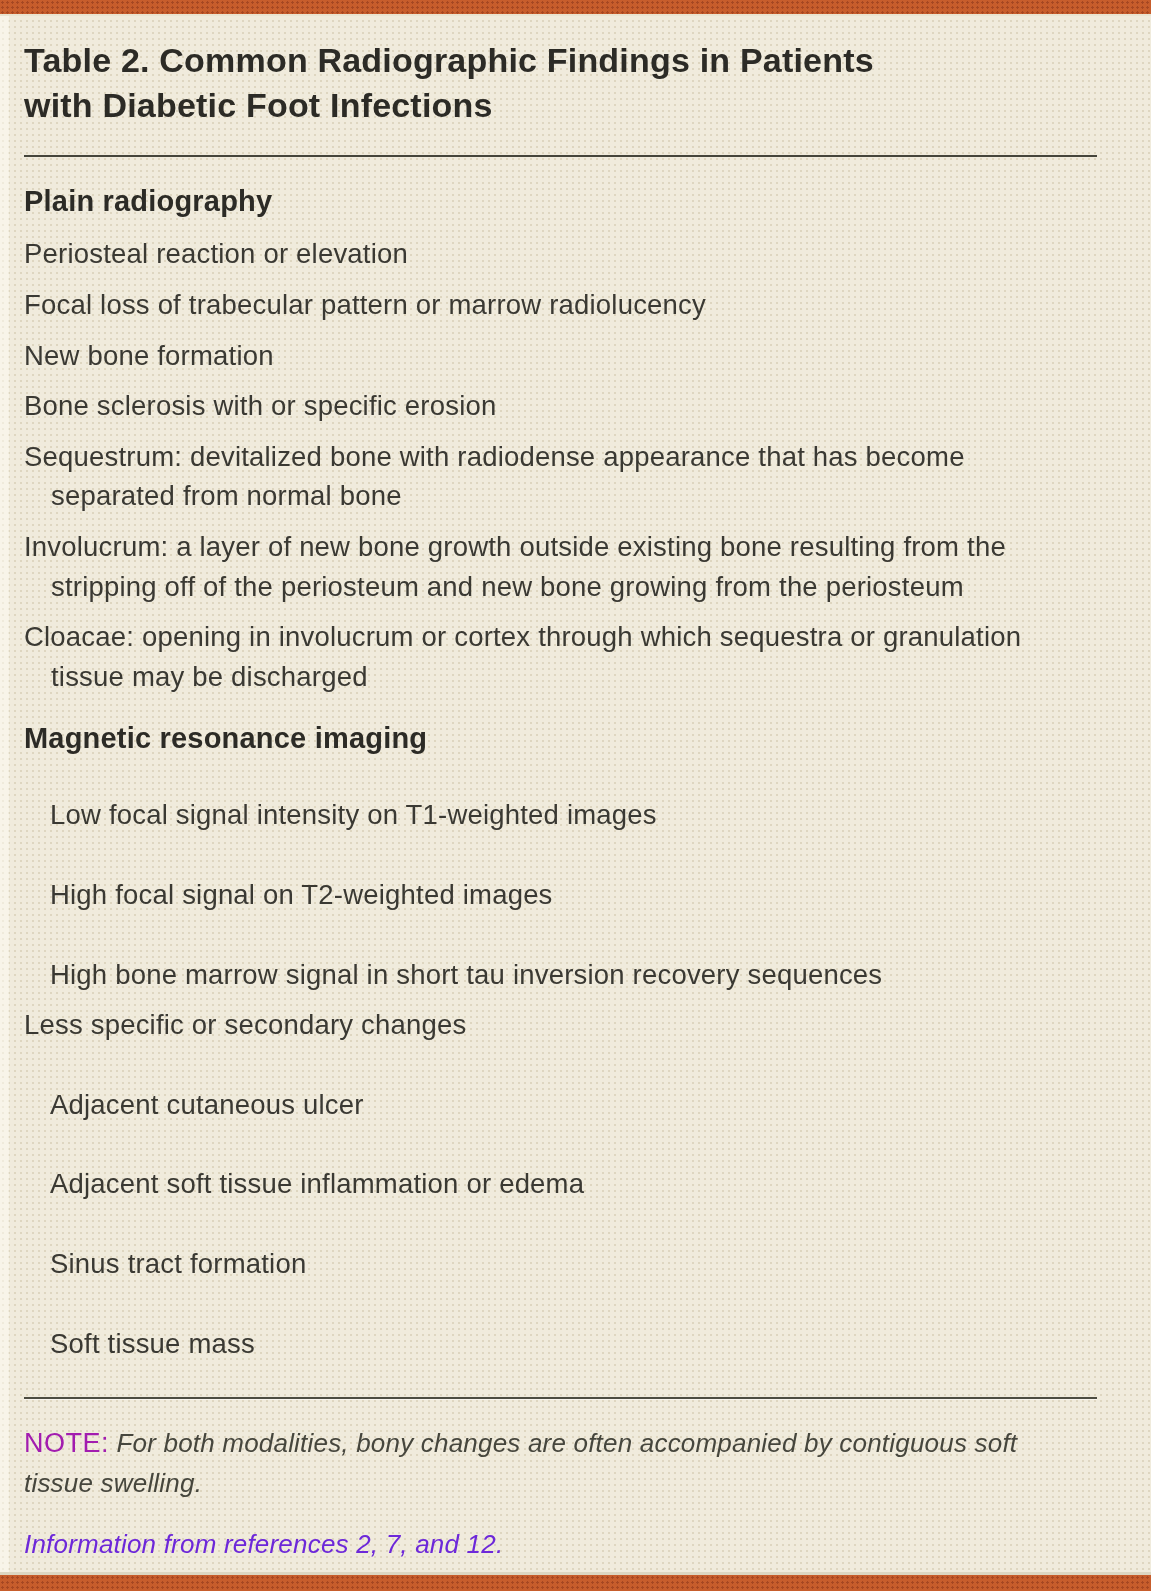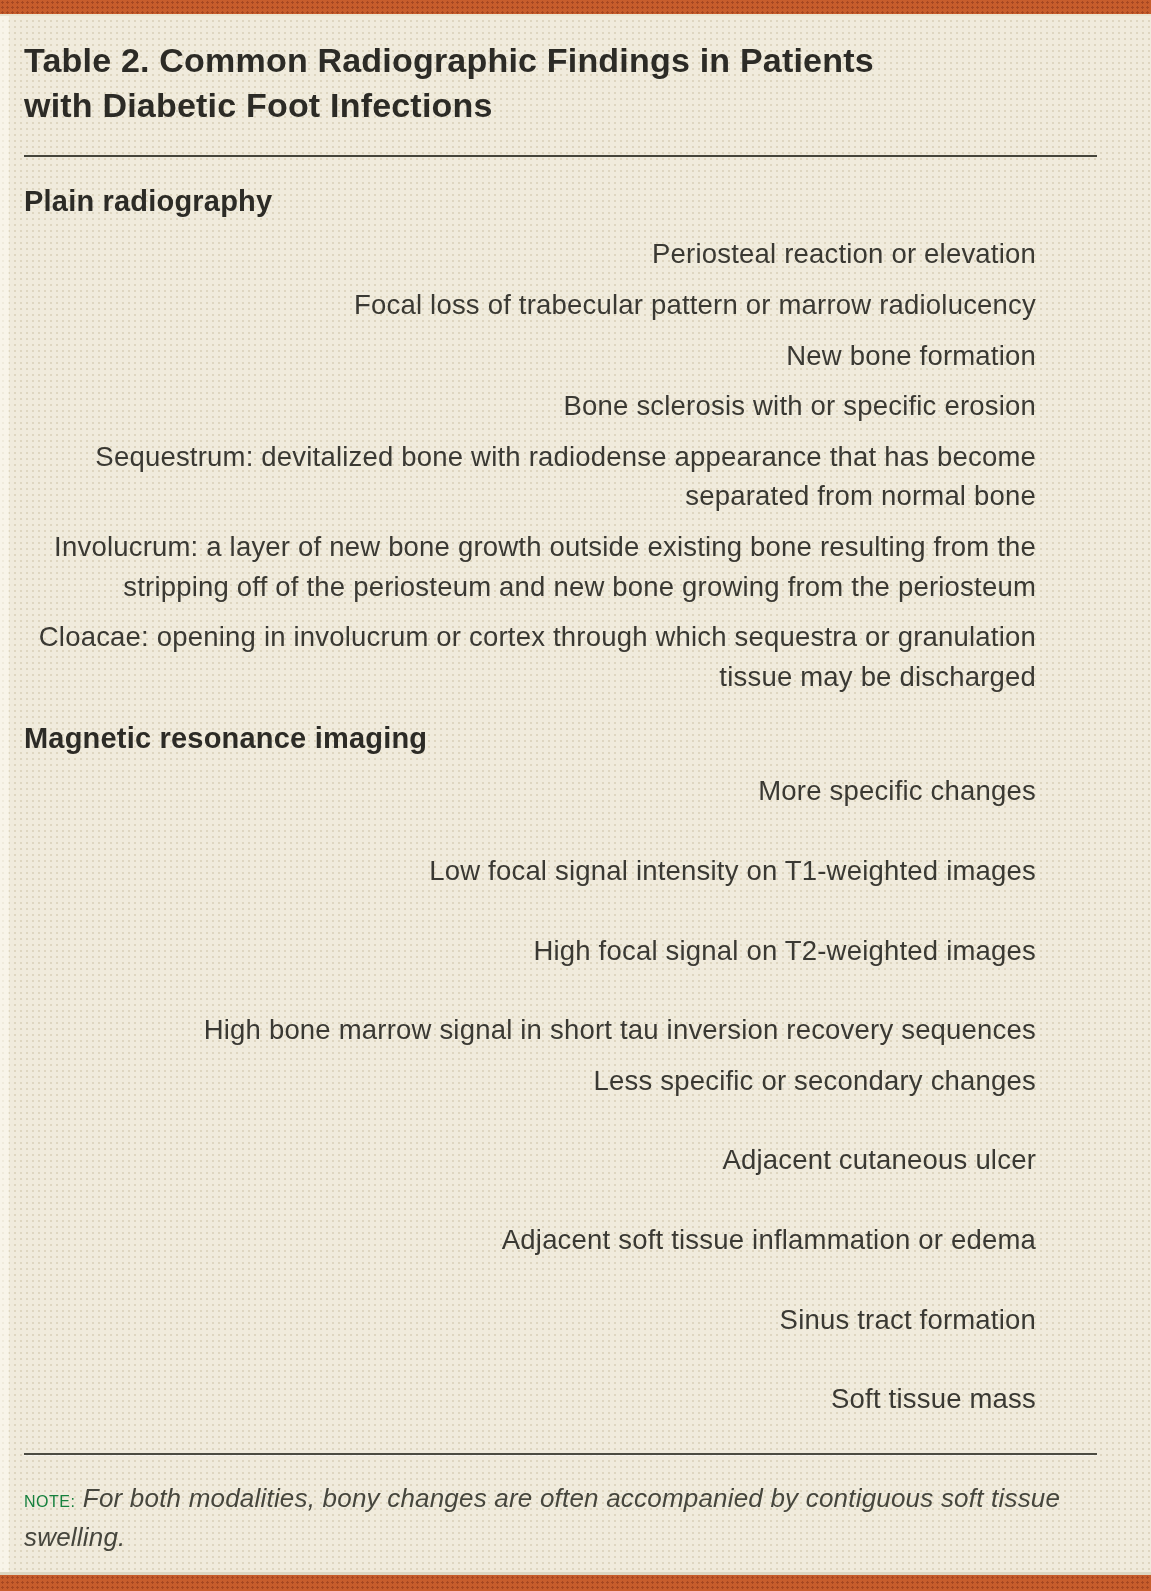--- a/index.html
+++ b/index.html
@@ -82,41 +82,40 @@
 
   .finding {
     font-size: 27.5px;
     line-height: 1.44;
     color: #3a3933;
     letter-spacing: 0.2px;
     max-width: 1012px;
     margin-bottom: 11px;
     padding-left: 27px;
     text-indent: -27px;   
-    text-align: right;
   }
   .finding.level-1 {
     margin-left: 26px;
     max-width: 986px;
     margin-top: 40px;
   }
 
   .footer-note {
     font-size: 26px;
     line-height: 1.5;
     font-style: italic;
     color: #46463d;
     letter-spacing: 0.2px;
     max-width: 1048px;
   }
   .note-label {
     font-style: normal;
-    font-size: 16px;
+    font-size: 27px;
     letter-spacing: 0.5px;
-    color: #15803d;
+    color: #a21caf;
   }
   .attribution {
     font-size: 26px;
     font-style: italic;
     color: #6d28d9;
     letter-spacing: 0.2px;
     margin-top: 26px;
   }
 </style>
 </head>
@@ -143,21 +142,20 @@
           <p class="finding">Bone sclerosis with or specific erosion</p>
           <p class="finding">Sequestrum: devitalized bone with radiodense appearance that has become separated from normal bone</p>
           <p class="finding">Involucrum: a layer of new bone growth outside existing bone resulting from the stripping off of the periosteum and new bone growing from the periosteum</p>
           <p class="finding">Cloacae: opening in involucrum or cortex through which sequestra or granulation tissue may be discharged</p>
         </div>
   </div>
 
   <div class="section">
     <h2 class="section-heading">Magnetic resonance imaging</h2>
     <div class="section-items">
-          <p class="finding">More specific changes</p>
           <p class="finding level-1">Low focal signal intensity on T1-weighted images</p>
           <p class="finding level-1">High focal signal on T2-weighted images</p>
           <p class="finding level-1">High bone marrow signal in short tau inversion recovery sequences</p>
           <p class="finding">Less specific or secondary changes</p>
           <p class="finding level-1">Adjacent cutaneous ulcer</p>
           <p class="finding level-1">Adjacent soft tissue inflammation or edema</p>
           <p class="finding level-1">Sinus tract formation</p>
           <p class="finding level-1">Soft tissue mass</p>
         </div>
   </div>

